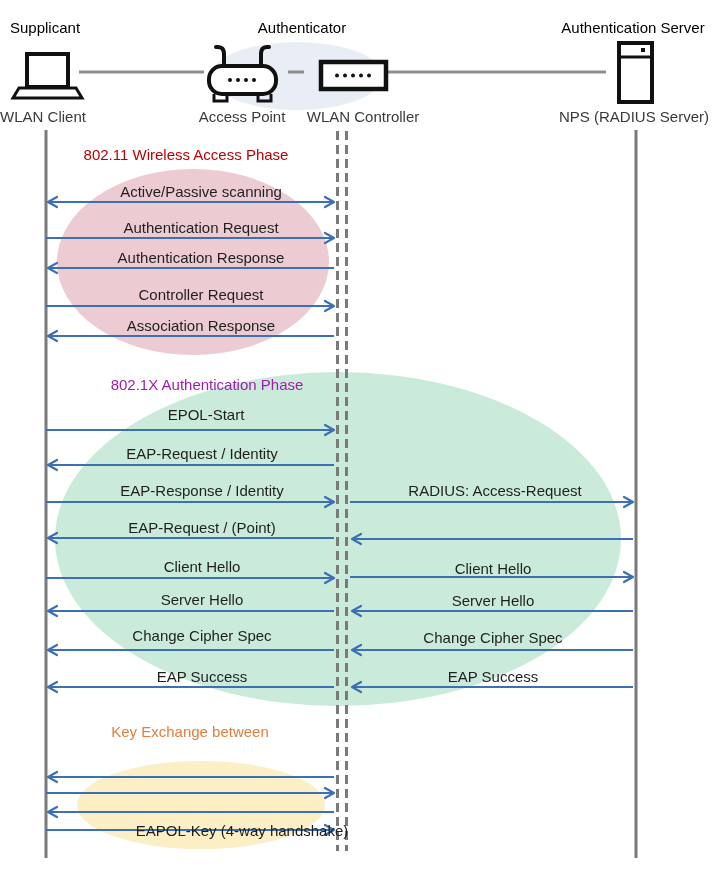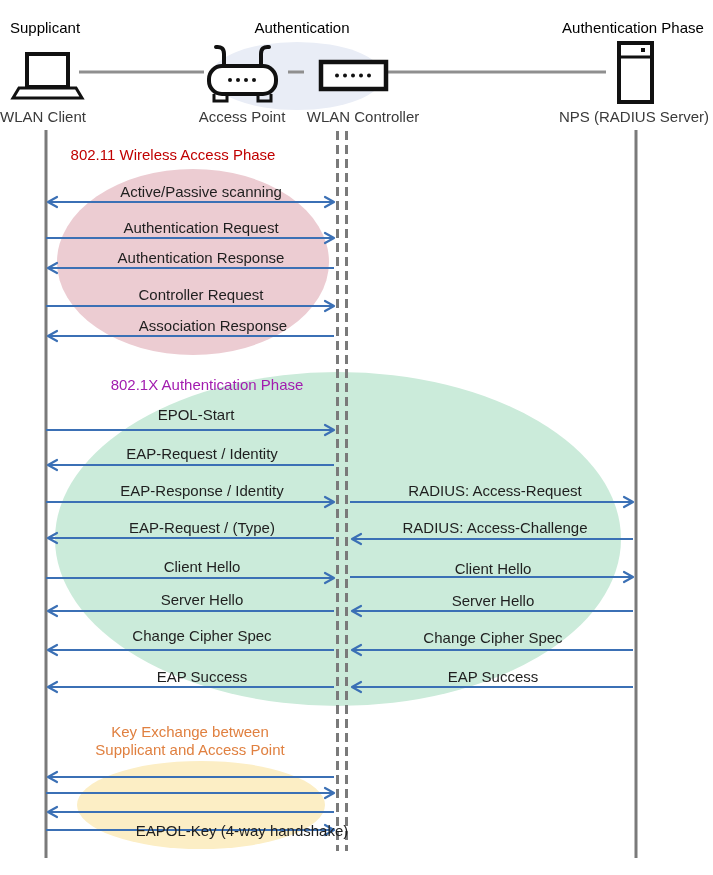--- a/index.html
+++ b/index.html
@@ -105,49 +105,47 @@
       <line x1="633" y1="687" x2="352" y2="687" marker-end="url(#ah)"></line>
 
       <line x1="334" y1="777" x2="48" y2="777" marker-end="url(#ah)"></line>
       <line x1="46" y1="793" x2="334" y2="793" marker-end="url(#ah)"></line>
       <line x1="334" y1="812" x2="48" y2="812" marker-end="url(#ah)"></line>
       <line x1="46" y1="830" x2="334" y2="830" marker-end="url(#ah)"></line>
     </g>
   </svg>
 
   <div class="lbl-left role" style="left:10px;top:19px;">Supplicant</div>
-  <div class="lbl role" style="left:302px;top:19px;">Authentication</div>
-  <div class="lbl role" style="left:633px;top:19px;">Authentication Phase</div>
+  <div class="lbl role" style="left:302px;top:19px;">Authenticator</div>
+  <div class="lbl role" style="left:633px;top:19px;">Authentication Server</div>
 
   <div class="lbl node-cap" style="left:43px;top:108px;">WLAN Client</div>
   <div class="lbl node-cap" style="left:242px;top:108px;">Access Point</div>
   <div class="lbl node-cap" style="left:363px;top:108px;">WLAN Controller</div>
   <div class="lbl node-cap" style="left:634px;top:108px;">NPS (RADIUS Server)</div>
 
-  <div class="lbl t-red" style="left:173px;top:146px;">802.11 Wireless Access Phase</div>
+  <div class="lbl t-red" style="left:186px;top:146px;">802.11 Wireless Access Phase</div>
   <div class="lbl" style="left:201px;top:219px;">Authentication Request</div>
   <div class="lbl" style="left:201px;top:183px;">Active/Passive scanning</div>
   <div class="lbl" style="left:201px;top:249px;">Authentication Response</div>
   <div class="lbl" style="left:201px;top:286px;">Controller Request</div>
-  <div class="lbl" style="left:201px;top:317px;margin-left:12px;">Association Response</div>
+  <div class="lbl" style="left:201px;top:317px;">Association Response</div>
 
   <div class="lbl t-green" style="left:207px;top:376px;">802.1X Authentication Phase</div>
-  <div class="lbl" style="left:196px;top:406px;">EPOL-Start</div>
+  <div class="lbl" style="left:206px;top:406px;">EPOL-Start</div>
   <div class="lbl" style="left:202px;top:445px;">EAP-Request / Identity</div>
   <div class="lbl" style="left:202px;top:482px;">EAP-Response / Identity</div>
-  <div class="lbl" style="left:202px;top:519px;">EAP-Request / (Type)</div>
+  <div class="lbl" style="left:202px;top:519px;">EAP-Request / (Point)</div>
   <div class="lbl" style="left:202px;top:558px;">Client Hello</div>
   <div class="lbl" style="left:202px;top:591px;">Server Hello</div>
   <div class="lbl" style="left:202px;top:627px;">Change Cipher Spec</div>
   <div class="lbl" style="left:202px;top:668px;">EAP Success</div>
 
   <div class="lbl" style="left:495px;top:482px;">RADIUS: Access-Request</div>
-  <div class="lbl" style="left:495px;top:519px;">RADIUS: Access-Challenge</div>
   <div class="lbl" style="left:493px;top:560px;">Client Hello</div>
   <div class="lbl" style="left:493px;top:592px;">Server Hello</div>
   <div class="lbl" style="left:493px;top:629px;">Change Cipher Spec</div>
   <div class="lbl" style="left:493px;top:668px;">EAP Success</div>
 
   <div class="lbl t-orange" style="left:190px;top:723px;">Key Exchange between</div>
-  <div class="lbl t-orange" style="left:190px;top:741px;">Supplicant and Access Point</div>
   <div class="lbl" style="left:202px;top:822px;margin-left:40px;">EAPOL-Key (4-way handshake)</div>
 
 </div>
 
 </body></html>

